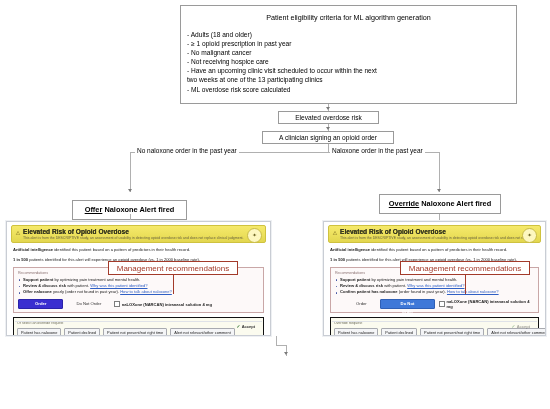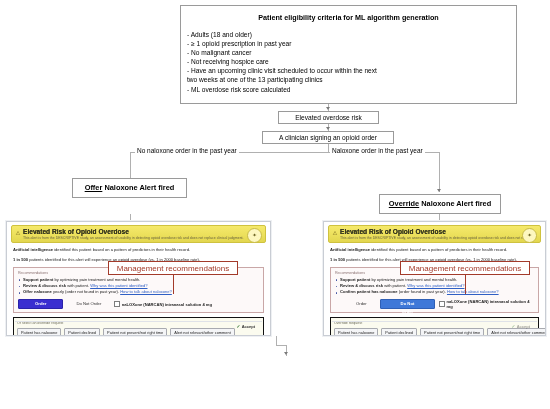--- a/index.html
+++ b/index.html
@@ -14,21 +14,21 @@
   .canvas{position:absolute;inset:0;}
 
   
   .fbox{
     position:absolute;
     border:1px solid #9a9a9a;
     background:#fff;
     box-sizing:border-box;
   }
   .fbox .title{
-    font-weight:bold;
+    font-weight:normal;
     text-align:center;
     font-size:7.2px;
     line-height:9px;
   }
   .fbox .body{
     font-size:6.6px;
     line-height:9.1px;
     white-space:pre-wrap;
   }
 
@@ -43,21 +43,21 @@
     background:#fff;
     box-sizing:border-box;
     font-size:6.6px;
     line-height:11px;
     text-align:center;
     white-space:nowrap;
   }
   #elevatedrisk{left:278px;top:111px;width:101px;height:13px;}
   #clinician{left:262px;top:131px;width:132px;height:13px;}
 
-  #offerbox{left:72px;top:178px;width:115px;height:20px;}
+  #offerbox{left:72px;top:200px;width:115px;height:20px;}
   #confirmbox{left:379px;top:194px;width:122px;height:20px;}
   .alertlabel{display:block;line-height:18px;font-size:7.4px;font-weight:bold;}
   .alertlabel u{text-decoration:underline;}
 
   
   #lockout{left:143px;top:356px;width:264px;height:50px;padding:5px 5px 0 5px;}
   #lockout .title{margin-bottom:6px;font-size:7.2px;}
   #lockout .body{font-size:6.6px;line-height:9.6px;}
   #lockout .body b{font-weight:bold;}
 

